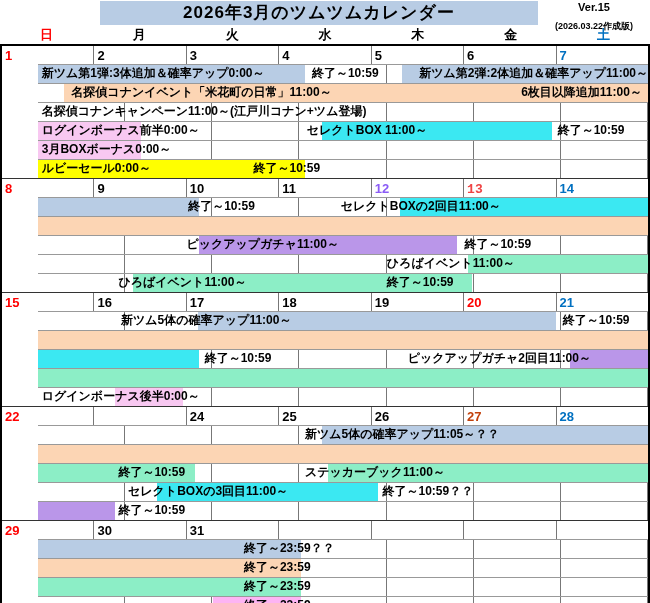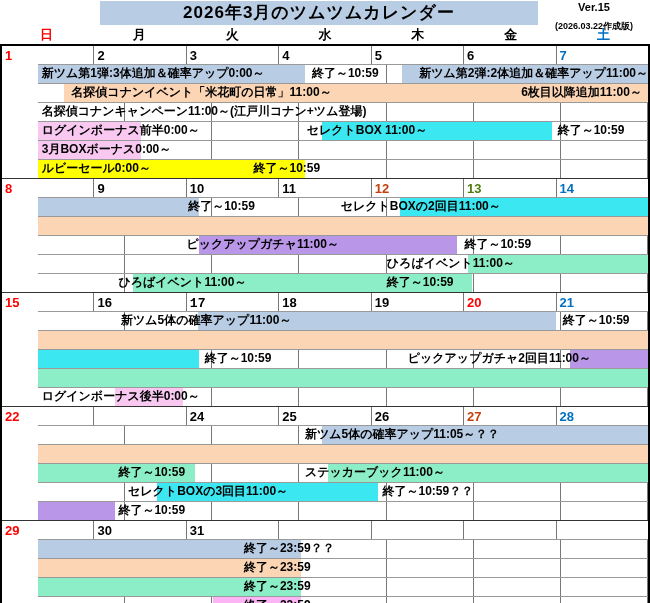--- a/index.html
+++ b/index.html
@@ -135,22 +135,22 @@
           <div class="label" style="left: 0.285714%; text-align: center;">ルビーセール0:00～</div>
           <div class="label" style="left: 35%;">終了～10:59</div>
         </div>
       </div>
       <div class="week">
         <div class="row date-row">
           <div class="cell"><div class="date-num" style="color: rgb(255, 0, 0);">8</div></div>
           <div class="cell"><div class="date-num" style="color: rgb(0, 0, 0);">9</div></div>
           <div class="cell"><div class="date-num" style="color: rgb(0, 0, 0);">10</div></div>
           <div class="cell"><div class="date-num" style="color: rgb(0, 0, 0);">11</div></div>
-          <div class="cell"><div class="date-num" style="color: #c2410c;">12</div></div>
-          <div class="cell"><div class="date-num" style="color: #4d7c0f;">13</div></div>
+          <div class="cell"><div class="date-num" style="color: #8b5cf6;">12</div></div>
+          <div class="cell"><div class="date-num" style="color: #ef4444; font-family: Liberation Mono, monospace;">13</div></div>
           <div class="cell"><div class="date-num" style="color: rgb(0, 112, 192);">14</div></div>
         </div>
         <div class="row event-row">
           <div class="cell"></div>
           <div class="cell"></div>
           <div class="cell"></div>
           <div class="cell"></div>
           <div class="cell"></div>
           <div class="cell"></div>
           <div class="cell"></div>
@@ -202,21 +202,21 @@
           <div class="cell"></div>
           <div class="bar" style="left: 15.5714%; width: 55.5714%; background: rgb(140, 238, 198);"></div>
           <div class="label" style="left: 12.8571%;">ひろばイベント11:00～</div>
           <div class="label" style="left: 56.8571%;">終了～10:59</div>
         </div>
       </div>
       <div class="week">
         <div class="row date-row">
           <div class="cell"><div class="date-num" style="color: rgb(255, 0, 0);">15</div></div>
           <div class="cell"><div class="date-num" style="color: rgb(0, 0, 0);">16</div></div>
-          <div class="cell"><div class="date-num" style="color: rgb(0, 0, 0); font-family: Liberation Mono, monospace;">17</div></div>
+          <div class="cell"><div class="date-num" style="color: rgb(0, 0, 0);">17</div></div>
           <div class="cell"><div class="date-num" style="color: rgb(0, 0, 0);">18</div></div>
           <div class="cell"><div class="date-num" style="color: rgb(0, 0, 0);">19</div></div>
           <div class="cell"><div class="date-num" style="color: rgb(255, 0, 0);">20</div></div>
           <div class="cell"><div class="date-num" style="color: rgb(0, 112, 192);">21</div></div>
         </div>
         <div class="row event-row">
           <div class="cell"></div>
           <div class="cell"></div>
           <div class="cell"></div>
           <div class="cell"></div>

